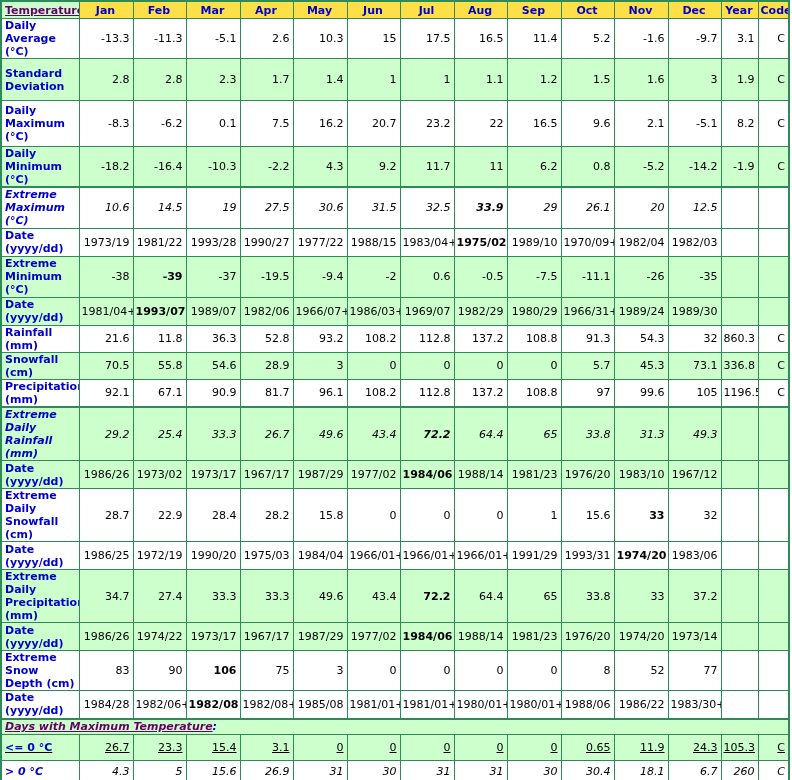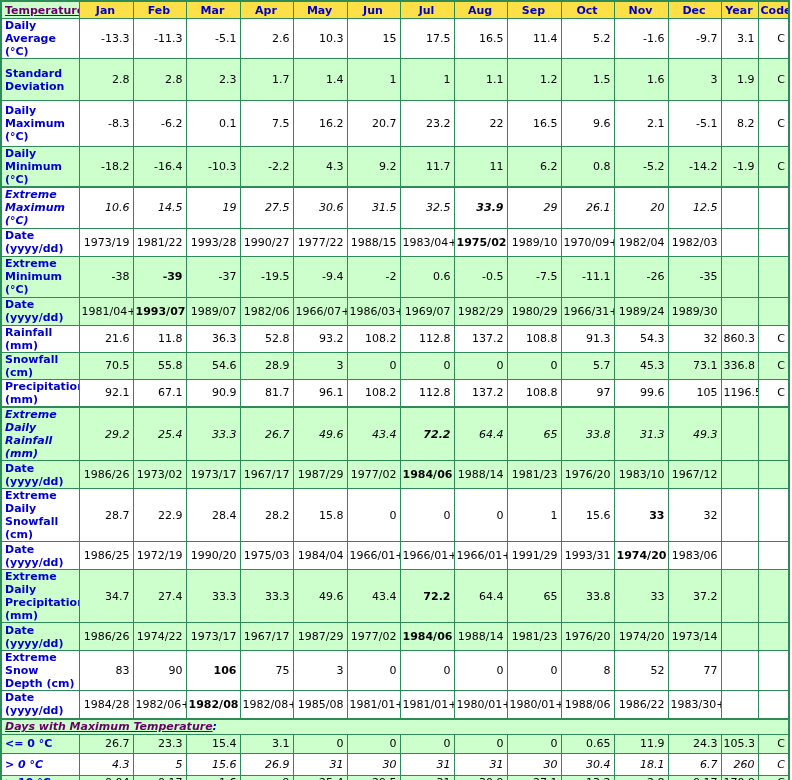--- a/index.html
+++ b/index.html
@@ -410,21 +410,21 @@
         <td>1980/01+</td>
         <td>1988/06</td>
         <td>1986/22</td>
         <td>1983/30+</td>
         <td></td>
         <td></td>
       </tr>
       <tr class="thick">
         <td class="sec" colspan="15"><span class="sec-link">Days with Maximum Temperature</span><span class="sec-colon">:</span></td>
       </tr>
-      <tr class="g" style="height: 19px;">
+      <tr class="g" style="height: 26px; text-decoration: underline;">
         <th class="lab">&lt;= 0 °C</th>
         <td>26.7</td>
         <td>23.3</td>
         <td>15.4</td>
         <td>3.1</td>
         <td>0</td>
         <td>0</td>
         <td>0</td>
         <td>0</td>
         <td>0</td>

